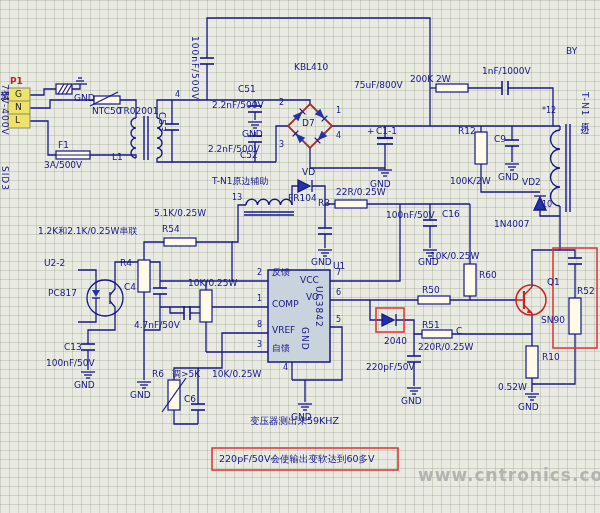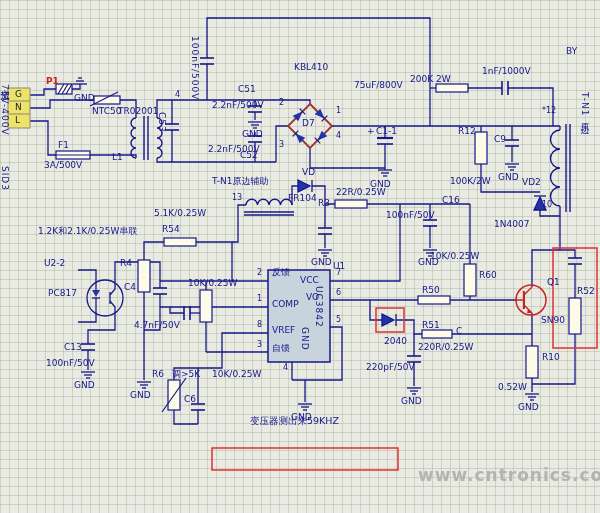--- a/index.html
+++ b/index.html
@@ -12,21 +12,21 @@
     background-size:9px 9px;
     font-family:"DejaVu Sans", sans-serif;
   }
   svg.layer{position:absolute;left:0;top:0;}
   .lbl{
     position:absolute;font-size:9px;line-height:10px;color:#15158c;
     white-space:nowrap;font-family:"DejaVu Sans", sans-serif;
   }
   .pin{font-size:8px;}
   .vert{writing-mode:vertical-lr;letter-spacing:1px;}
-  .red{color:#cc2222;font-weight:bold;margin-left:36px;}
+  .red{color:#cc2222;font-weight:bold;}
   .dark{color:#222222;}
   .note{font-size:9.5px;}
   .wm{font-size:17px;font-weight:bold;color:#b4b4ae;letter-spacing:1px;}
 </style>
 </head>
 <body>
 
 <div id="canvas">
 
 <svg class="layer" width="600" height="513">
@@ -391,21 +391,21 @@
 <div class="lbl pin" style="left:542px;top:106px">*12</div>
 <div class="lbl pin" style="left:542px;top:200px">10</div>
 <div class="lbl" style="left:212px;top:176px">T-N1原边辅助</div>
 <div class="lbl pin" style="left:232px;top:193px">13</div>
 
 <div class="lbl" style="left:302px;top:167px">VD</div>
 <div class="lbl" style="left:288px;top:193px">FR104</div>
 <div class="lbl" style="left:336px;top:187px">22R/0.25W</div>
 <div class="lbl" style="left:318px;top:198px">R3</div>
 <div class="lbl" style="left:386px;top:210px">100nF/50V</div>
-<div class="lbl" style="left:442px;top:195px">C16</div>
+<div class="lbl" style="left:442px;top:209px">C16</div>
 
 <div class="lbl" style="left:333px;top:261px">U1</div>
 <div class="lbl" style="left:272px;top:267px">反馈</div>
 <div class="lbl" style="left:300px;top:275px">VCC</div>
 <div class="lbl" style="left:272px;top:299px">COMP</div>
 <div class="lbl" style="left:306px;top:292px">VO</div>
 <div class="lbl" style="left:272px;top:325px">VREF</div>
 <div class="lbl" style="left:272px;top:343px">自馈</div>
 <div class="lbl vert" style="left:300px;top:327px">GND</div>
 <div class="lbl vert" style="left:314px;top:286px">UC3842</div>
@@ -442,17 +442,18 @@
 <div class="lbl" style="left:418px;top:342px">220R/0.25W</div>
 <div class="lbl" style="left:456px;top:326px">C</div>
 <div class="lbl" style="left:366px;top:362px">220pF/50V</div>
 <div class="lbl" style="left:547px;top:277px">Q1</div>
 <div class="lbl" style="left:541px;top:315px">SN90</div>
 <div class="lbl" style="left:577px;top:286px">R52</div>
 <div class="lbl" style="left:542px;top:352px">R10</div>
 <div class="lbl" style="left:498px;top:382px">0.52W</div>
 
 <div class="lbl note" style="left:250px;top:416px">变压器测出来59KHZ</div>
+<div class="lbl note" style="left:219px;top:454px">220pF/50V会使输出变软达到60多V</div>
 
 <div class="lbl wm" style="left:418px;top:470px">www.cntronics.com</div>
 <div class="lbl" style="left:566px;top:46px">BY</div>
 
 </div>
 
 </body></html>

